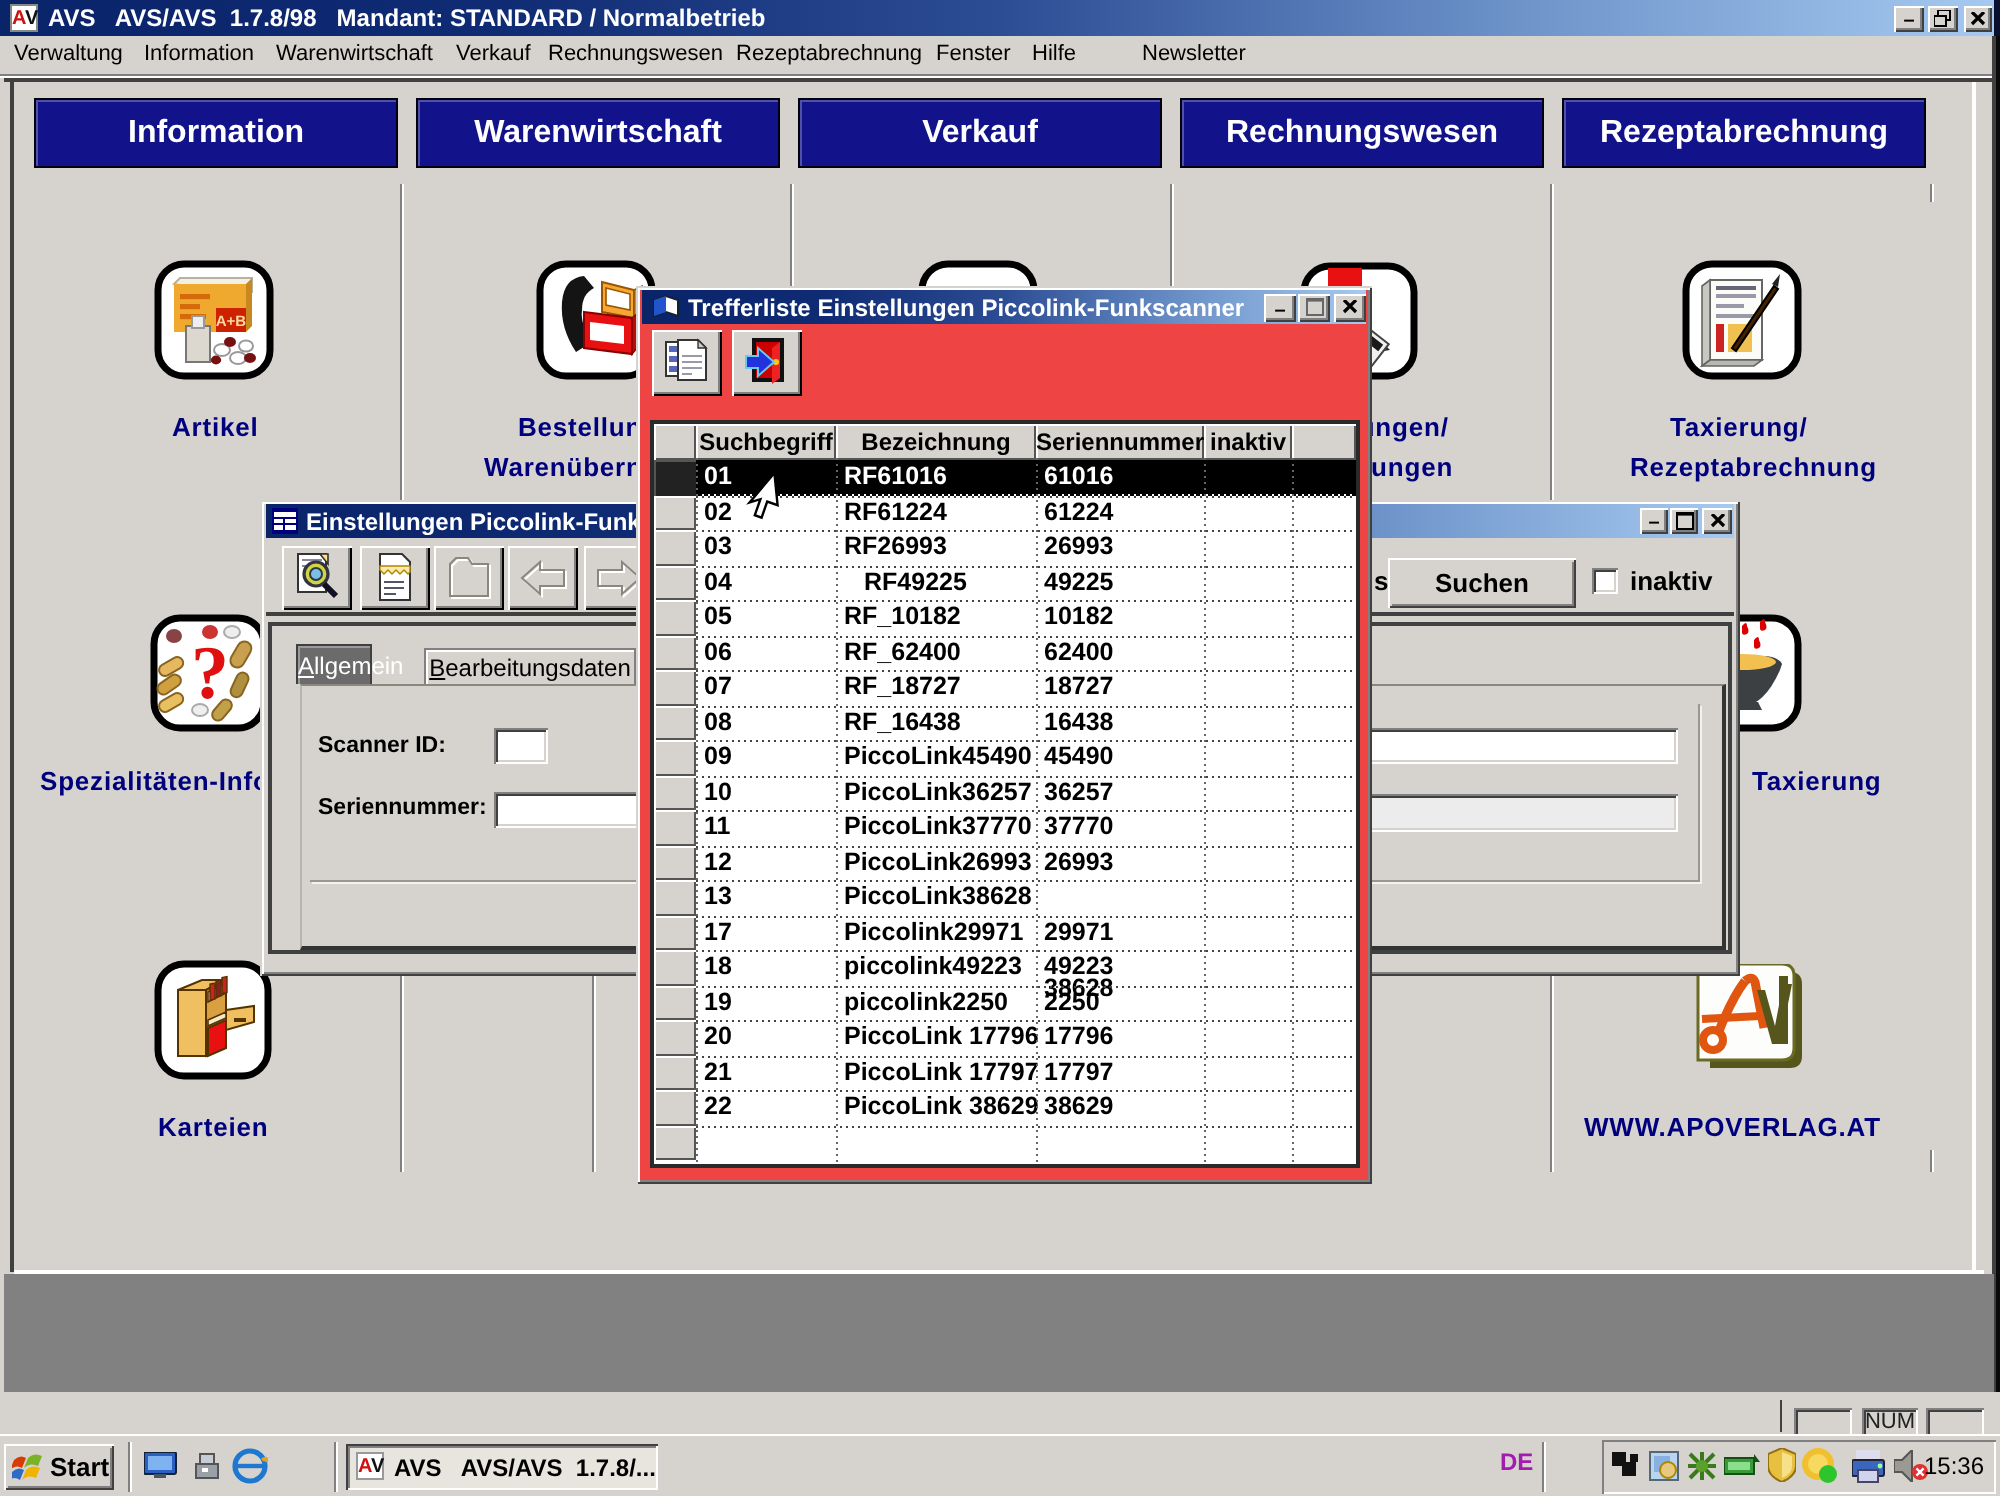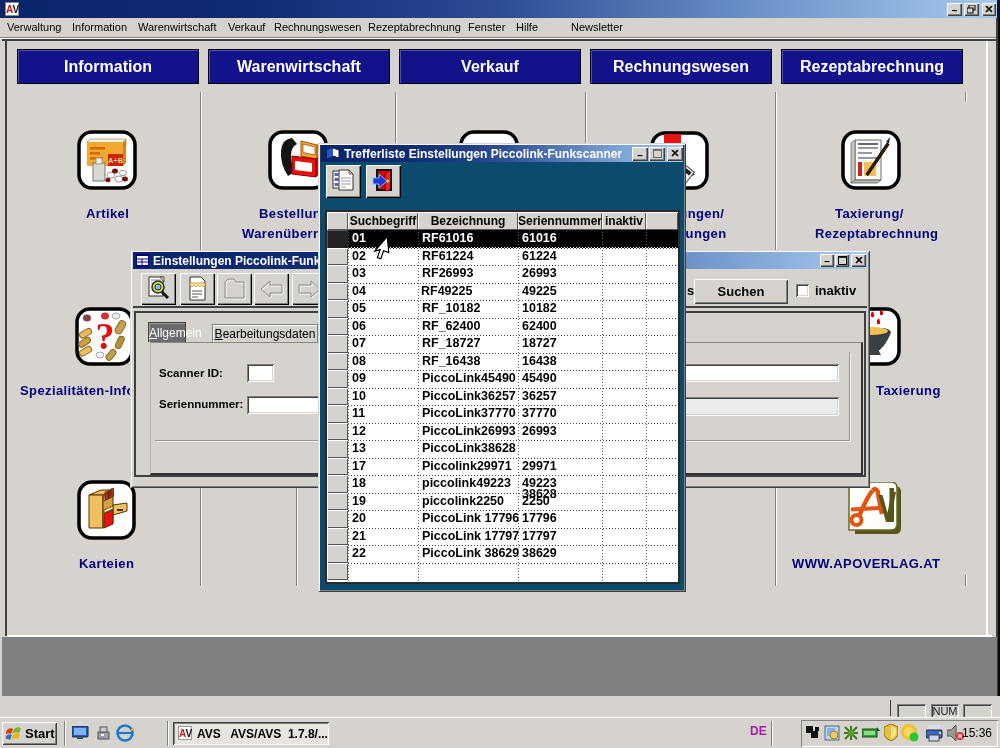--- a/index.html
+++ b/index.html
@@ -28,20 +28,21 @@
 .rtx.w { color:#fff; }
 .dotln { width:330px; height:1px; background-image:repeating-linear-gradient(to right,#444 0 1px,transparent 1px 3px); }
 .dotv { width:1px; height:353px; background-image:repeating-linear-gradient(to bottom,#666 0 1px,transparent 1px 3px); }
 </style>
 </head>
 <body>
 <div id="root">
 
   <div class="abs titlegrad" style="left:0;top:0;width:1000px;height:18px;"></div>
   <div class="abs" style="left:5px;top:2px;width:14px;height:14px;background:#fff;border:1px solid #888;font:bold 10px 'Liberation Sans';text-align:center;line-height:13px;"><span style="color:#cc1111;">A</span><span style="color:#111;">V</span></div>
+  <div class="abs" style="left:24px;top:2px;font:bold 12px 'Liberation Sans';color:#fff;white-space:pre;">AVS   AVS/AVS  1.7.8/98   Mandant: STANDARD / Normalbetrieb</div>
   <div class="wbtn" style="left:947px;top:3px;width:15px;height:13px;line-height:15px;">–</div>
   <div class="wbtn" style="left:964px;top:3px;width:15px;height:13px;"><svg width="9" height="9" style="margin-top:2px">
         <rect x="2" y="0" width="6" height="5" fill="none" stroke="#000"></rect>
         <rect x="0" y="3" width="6" height="5" fill="#d6d3ce" stroke="#000"></rect>
       </svg></div>
   <div class="wbtn" style="left:982px;top:3px;width:14px;height:13px;"><svg width="8" height="7" style="margin-top:3px">
         <path d="M1 0 L7 6 M7 0 L1 6" stroke="#000" stroke-width="1.6"></path>
       </svg></div>
   <div class="abs" style="left:997px;top:0;width:3px;height:18px;background:#0a1030;"></div>
 
@@ -303,21 +304,21 @@
         <div class="abs" style="left:8px;top:24px;font:bold 11.5px 'Liberation Sans';color:#000;">Scanner ID:</div>
         <div class="abs" style="left:8px;top:55px;font:bold 11.5px 'Liberation Sans';color:#000;">Seriennummer:</div>
         <div class="abs sunk" style="left:96px;top:21px;width:27px;height:18px;background:#fff;"></div>
         <div class="abs sunk" style="left:96px;top:53px;width:73px;height:18px;background:#fff;"></div>
         <div class="abs sunk" style="left:354px;top:21px;width:334px;height:18px;background:#fff;"></div>
         <div class="abs sunk" style="left:354px;top:54px;width:334px;height:19px;background:#ececec;"></div>
       </div>
     </div>
   </div>
 
-  <div class="abs raised2" style="left:318px;top:143px;width:368px;height:449px;background:#0c4a6e;z-index:20;">
+  <div class="abs raised2" style="left:318px;top:143px;width:368px;height:449px;background:#ef4444;z-index:20;">
     <div class="abs titlegrad" style="left:3px;top:2px;width:362px;height:17px;"></div>
     <svg class="abs" style="left:8px;top:4px;" width="14" height="13" viewBox="0 0 14 13">
         <path d="M1 3 l6 -2 6 2 v8 l-6 -2 -6 2 z" fill="#fff" stroke="#123" stroke-width="1"></path>
         <path d="M1 3 l6 -2 v8 l-6 2 z" fill="#2255cc"></path>
       </svg>
     <div class="abs" style="left:26px;top:4px;font:bold 12px 'Liberation Sans';color:#fff;white-space:nowrap;">Trefferliste Einstellungen Piccolink-Funkscanner</div>
     <div class="wbtn" style="left:314px;top:4px;line-height:17px;">–</div>
     <div class="wbtn" style="left:331px;top:4px;"><svg width="9" height="9" style="margin-top:2px">
           <rect x="0.5" y="0.5" width="8" height="8" fill="none" stroke="#666"></rect>
           <line x1="0" y1="1" x2="9" y2="1" stroke="#666" stroke-width="1.6"></line>
@@ -376,21 +377,21 @@
       <div class="rtx" style="left:95px;top:35.5px;">RF61224</div>
       <div class="rtx" style="left:195px;top:35.5px;">61224</div>
       <div class="abs dotln" style="left:21px;top:53.0px;"></div>
       <div class="abs selc" style="left:0;top:53.0px;"></div>
       <div class="rtx" style="left:25px;top:53.0px;">03</div>
       <div class="rtx" style="left:95px;top:53.0px;">RF26993</div>
       <div class="rtx" style="left:195px;top:53.0px;">26993</div>
       <div class="abs dotln" style="left:21px;top:70.5px;"></div>
       <div class="abs selc" style="left:0;top:70.5px;"></div>
       <div class="rtx" style="left:25px;top:70.5px;">04</div>
-      <div class="rtx" style="left:94px;top:70.5px;">RF49225</div>
+      <div class="rtx" style="left:105px;top:70.5px;">RF49225</div>
       <div class="rtx" style="left:195px;top:70.5px;">49225</div>
       <div class="abs dotln" style="left:21px;top:88.0px;"></div>
       <div class="abs selc" style="left:0;top:88.0px;"></div>
       <div class="rtx" style="left:25px;top:88.0px;">05</div>
       <div class="rtx" style="left:95px;top:88.0px;">RF_10182</div>
       <div class="rtx" style="left:195px;top:88.0px;">10182</div>
       <div class="abs dotln" style="left:21px;top:105.5px;"></div>
       <div class="abs selc" style="left:0;top:105.5px;"></div>
       <div class="rtx" style="left:25px;top:105.5px;">06</div>
       <div class="rtx" style="left:95px;top:105.5px;">RF_62400</div>

